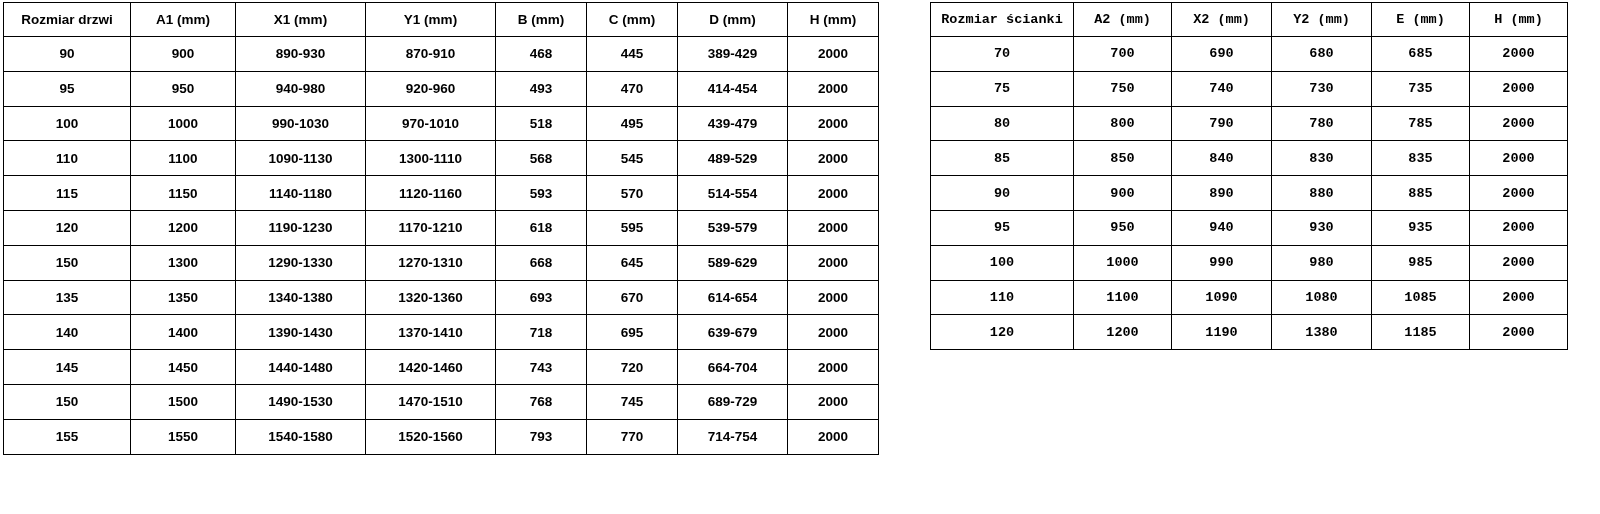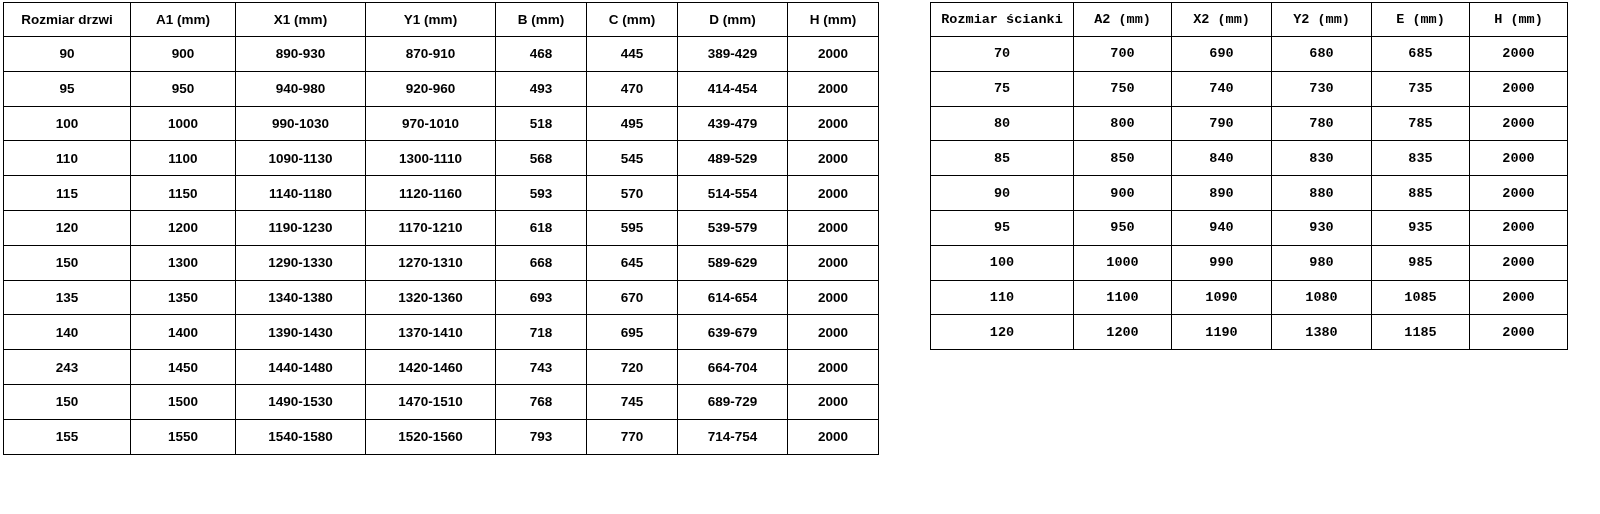--- a/index.html
+++ b/index.html
@@ -188,21 +188,21 @@
           <td>140</td>
           <td>1400</td>
           <td>1390-1430</td>
           <td>1370-1410</td>
           <td>718</td>
           <td>695</td>
           <td>639-679</td>
           <td>2000</td>
         </tr>
         <tr>
-          <td>243</td>
+          <td>145</td>
           <td>1450</td>
           <td>1440-1480</td>
           <td>1420-1460</td>
           <td>743</td>
           <td>720</td>
           <td>664-704</td>
           <td>2000</td>
         </tr>
         <tr>
           <td>150</td>

